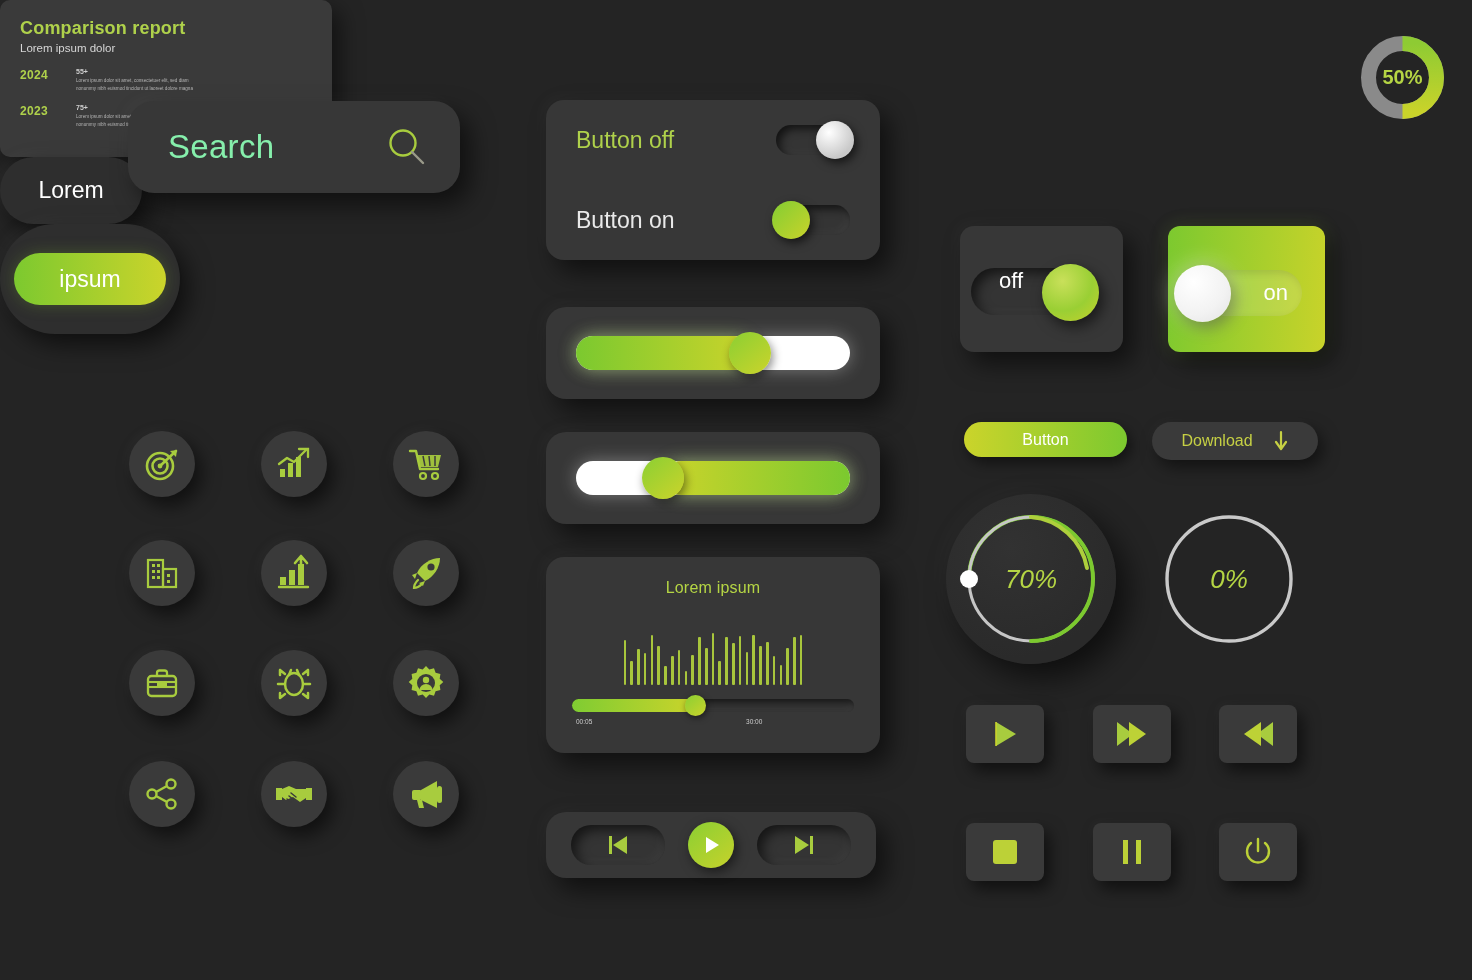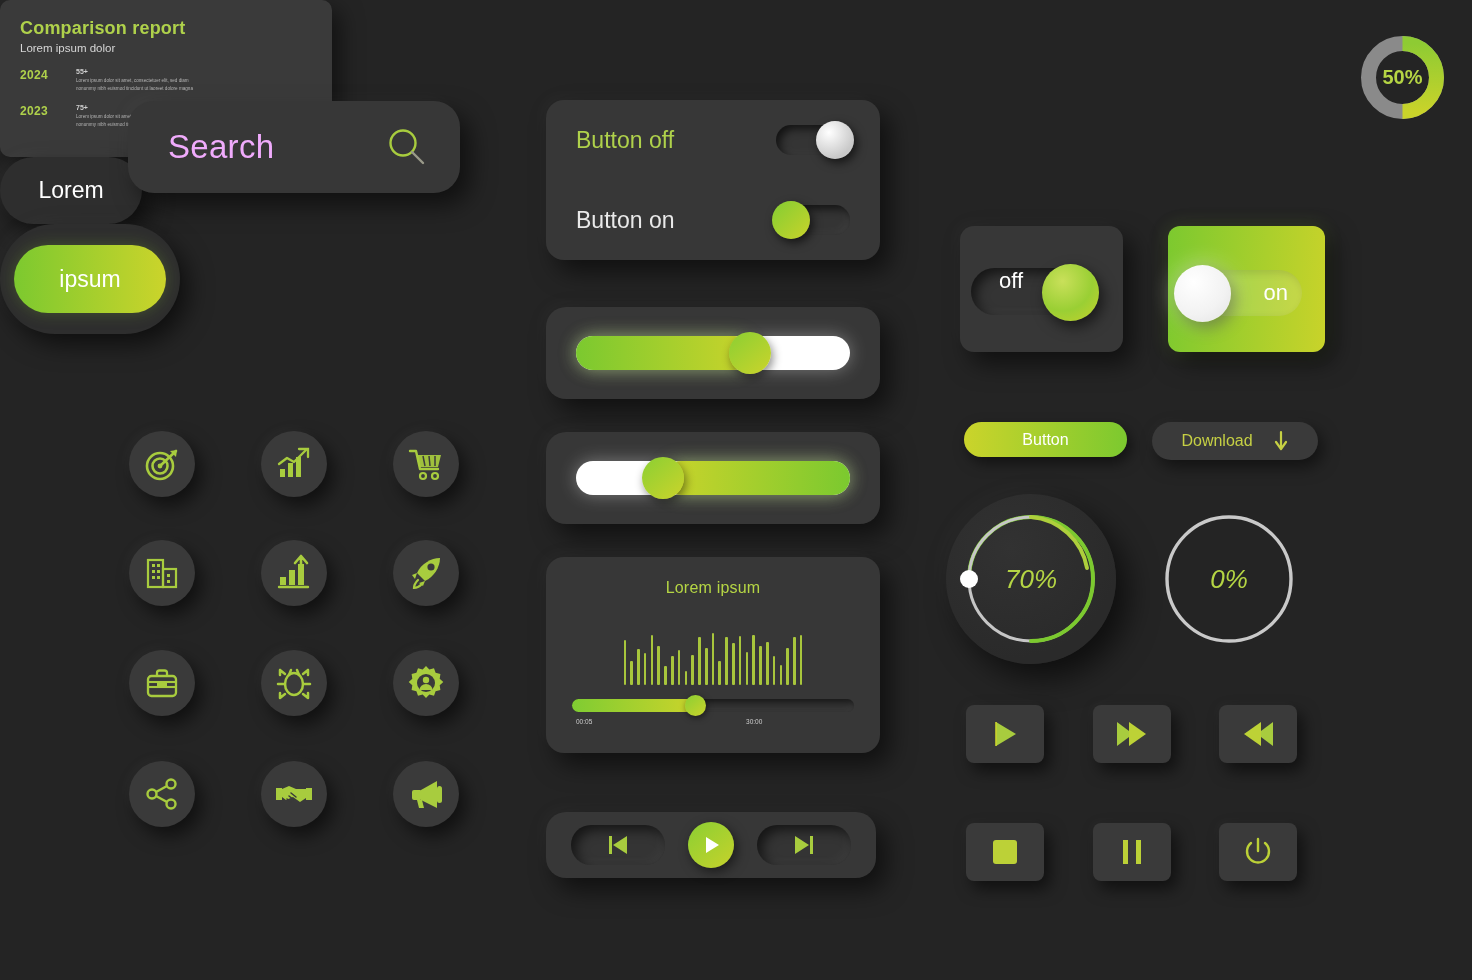--- a/index.html
+++ b/index.html
@@ -24,21 +24,21 @@
   }
 
   
   #search-bar {
     left: 128px; top: 101px; width: 332px; height: 92px;
     border-radius: 26px;
     display: flex; align-items: center; justify-content: space-between;
     padding: 0 32px 0 40px;
   }
   #search-bar .s-text {
-    font-size: 33px; color: #f0abfc; letter-spacing: .3px;
+    font-size: 33px; color: #86efac; letter-spacing: .3px;
   }
 
   #report-card {
     left: 128px; top: 222px; width: 332px; height: 157px;
     border-radius: 10px;
     background: #3a3a3a;
     box-shadow: 8px 10px 22px rgba(0,0,0,.5), -4px -4px 12px rgba(255,255,255,.02);
     padding: 18px 20px;
   }
   #report-card .rc-title { font-size: 18px; color: #AFD14B; font-weight: 600; letter-spacing:.2px;}
@@ -106,21 +106,21 @@
 
   
   .pill-outer { position:absolute; border-radius: 40px; }
   #lorem-pill { left: 977px; top: 99px; width: 142px; height: 67px; border-radius: 34px;
     background: #2e2e2e; box-shadow: 8px 10px 22px rgba(0,0,0,.6), -5px -5px 14px rgba(255,255,255,.03);
     display:flex; align-items:center; justify-content:center; }
   #lorem-pill span { font-size: 23px; color:#ffffff; }
   #ipsum-pill-outer { left: 1161px; top: 78px; width: 180px; height: 110px; border-radius: 55px;
     background:#2e2e2e; box-shadow: 8px 10px 24px rgba(0,0,0,.6), -5px -5px 16px rgba(255,255,255,.03);
     display:flex; align-items:center; justify-content:center; }
-  #ipsum-pill { width: 152px; height: 68px; border-radius: 34px;
+  #ipsum-pill { width: 152px; height: 52px; border-radius: 34px;
     background: linear-gradient(90deg,#7CC92F,#CBD42B);
     display:flex; align-items:center; justify-content:center; box-shadow: 0 0 16px rgba(140,200,50,.25); }
   #ipsum-pill span { font-size: 23px; color: #fff; }
 
   #off-card { left: 960px; top: 226px; width: 163px; height: 126px; border-radius: 14px; }
   #on-card { left: 1168px; top: 226px; width: 157px; height: 126px; border-radius: 12px;
     background: linear-gradient(95deg,#7CC92F,#C9D32A); box-shadow: 8px 10px 24px rgba(0,0,0,.55), 0 0 18px rgba(150,205,60,.2); }
   .card-toggle-track { position:absolute; border-radius: 26px; }
   .big-knob { position:absolute; border-radius:50%; }
 

